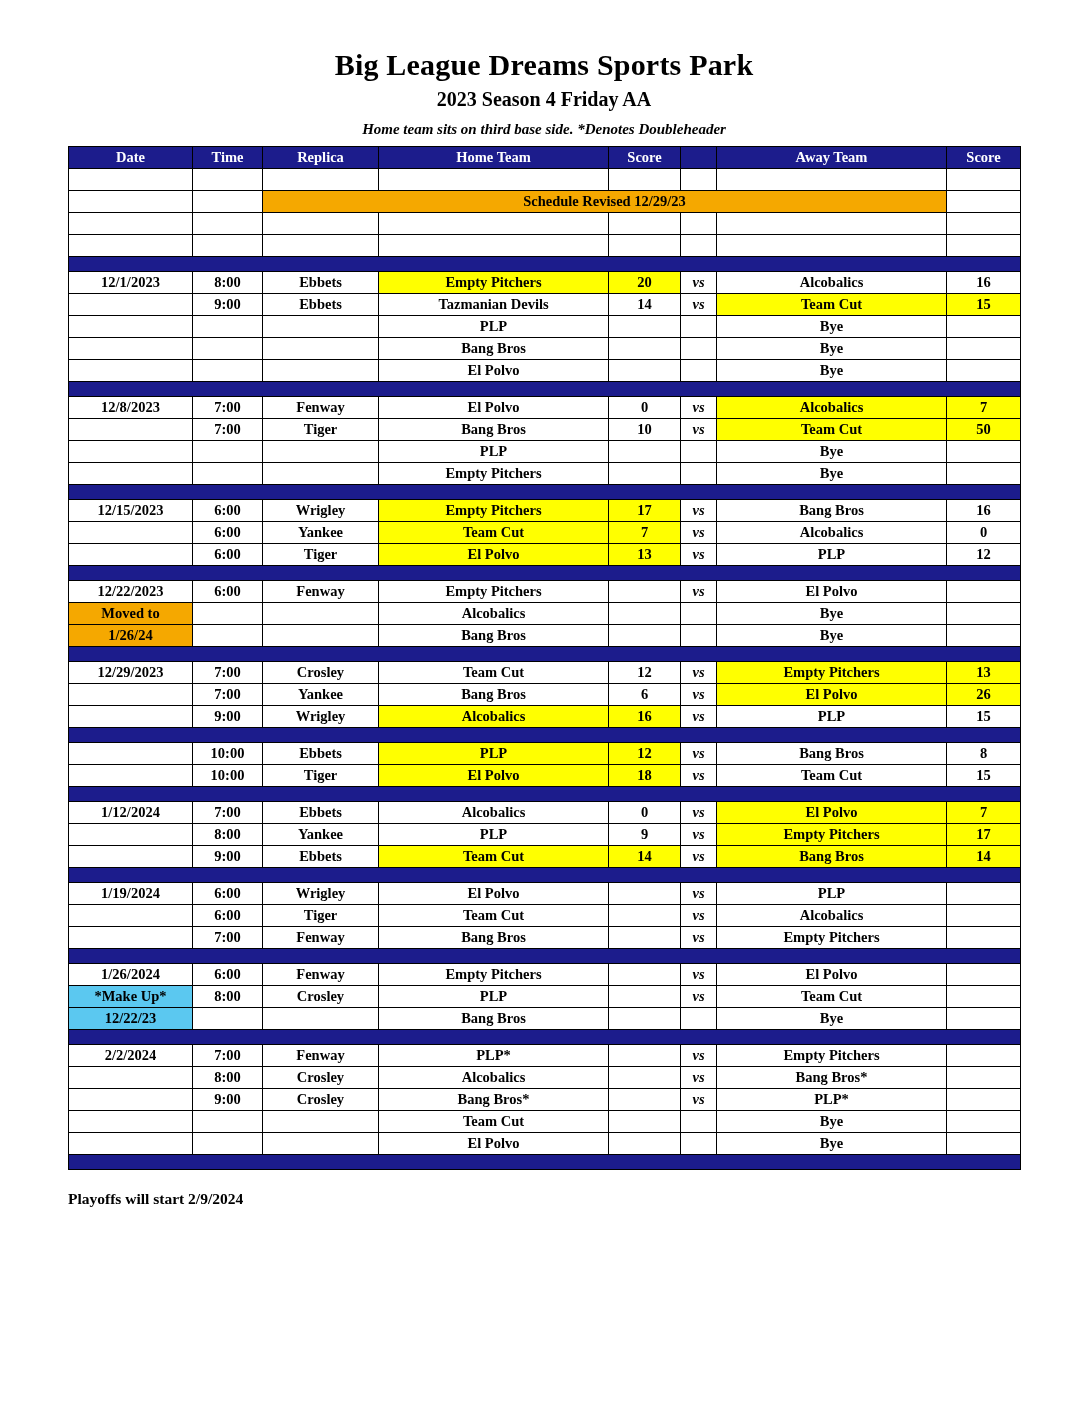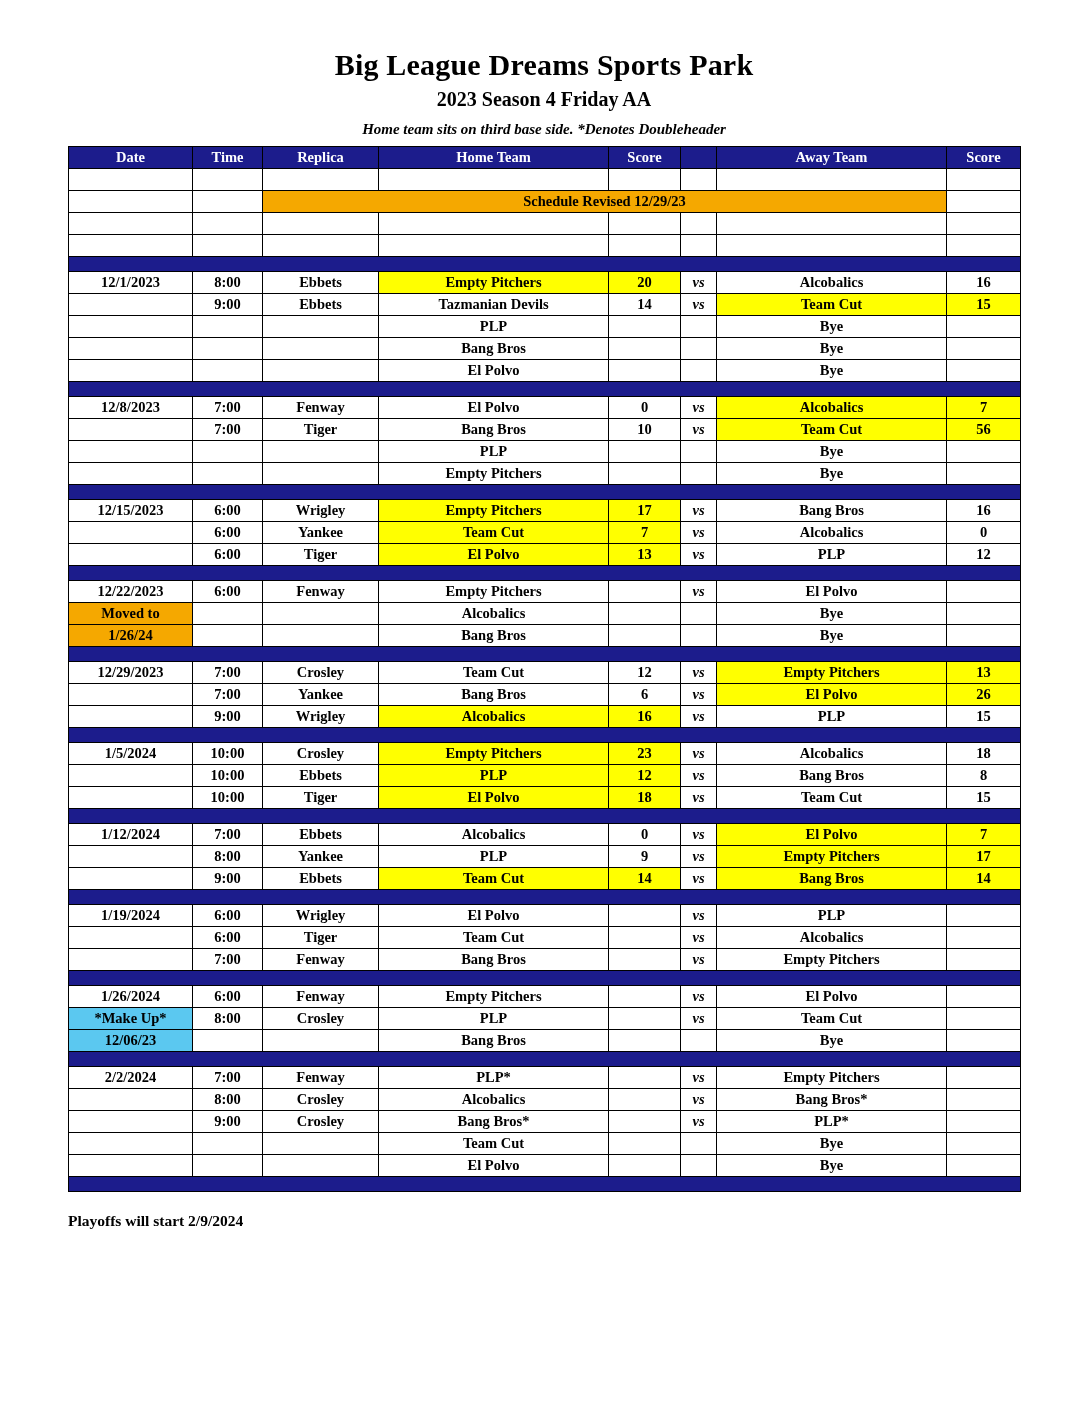--- a/index.html
+++ b/index.html
@@ -248,21 +248,21 @@
           <td class="hl">7</td>
         </tr>
         <tr>
           <td></td>
           <td>7:00</td>
           <td>Tiger</td>
           <td>Bang Bros</td>
           <td>10</td>
           <td class="vs">vs</td>
           <td class="hl">Team Cut</td>
-          <td class="hl">56</td>
+          <td class="hl">50</td>
         </tr>
         <tr>
           <td></td>
           <td></td>
           <td></td>
           <td>PLP</td>
           <td></td>
           <td class="vs"></td>
           <td>Bye</td>
           <td></td>
@@ -373,30 +373,20 @@
           <td class="hl">Alcobalics</td>
           <td class="hl">16</td>
           <td class="vs">vs</td>
           <td>PLP</td>
           <td>15</td>
         </tr>
         <tr class="sep">
           <td colspan="8"></td>
         </tr>
         <tr>
-          <td>1/5/2024</td>
-          <td>10:00</td>
-          <td>Crosley</td>
-          <td class="hl">Empty Pitchers</td>
-          <td class="hl">23</td>
-          <td class="vs">vs</td>
-          <td>Alcobalics</td>
-          <td>18</td>
-        </tr>
-        <tr>
           <td></td>
           <td>10:00</td>
           <td>Ebbets</td>
           <td class="hl">PLP</td>
           <td class="hl">12</td>
           <td class="vs">vs</td>
           <td>Bang Bros</td>
           <td>8</td>
         </tr>
         <tr>
@@ -492,21 +482,21 @@
           <td class="cyan">*Make Up*</td>
           <td>8:00</td>
           <td>Crosley</td>
           <td>PLP</td>
           <td></td>
           <td class="vs">vs</td>
           <td>Team Cut</td>
           <td></td>
         </tr>
         <tr>
-          <td class="cyan">12/06/23</td>
+          <td class="cyan">12/22/23</td>
           <td></td>
           <td></td>
           <td>Bang Bros</td>
           <td></td>
           <td class="vs"></td>
           <td>Bye</td>
           <td></td>
         </tr>
         <tr class="sep">
           <td colspan="8"></td>

